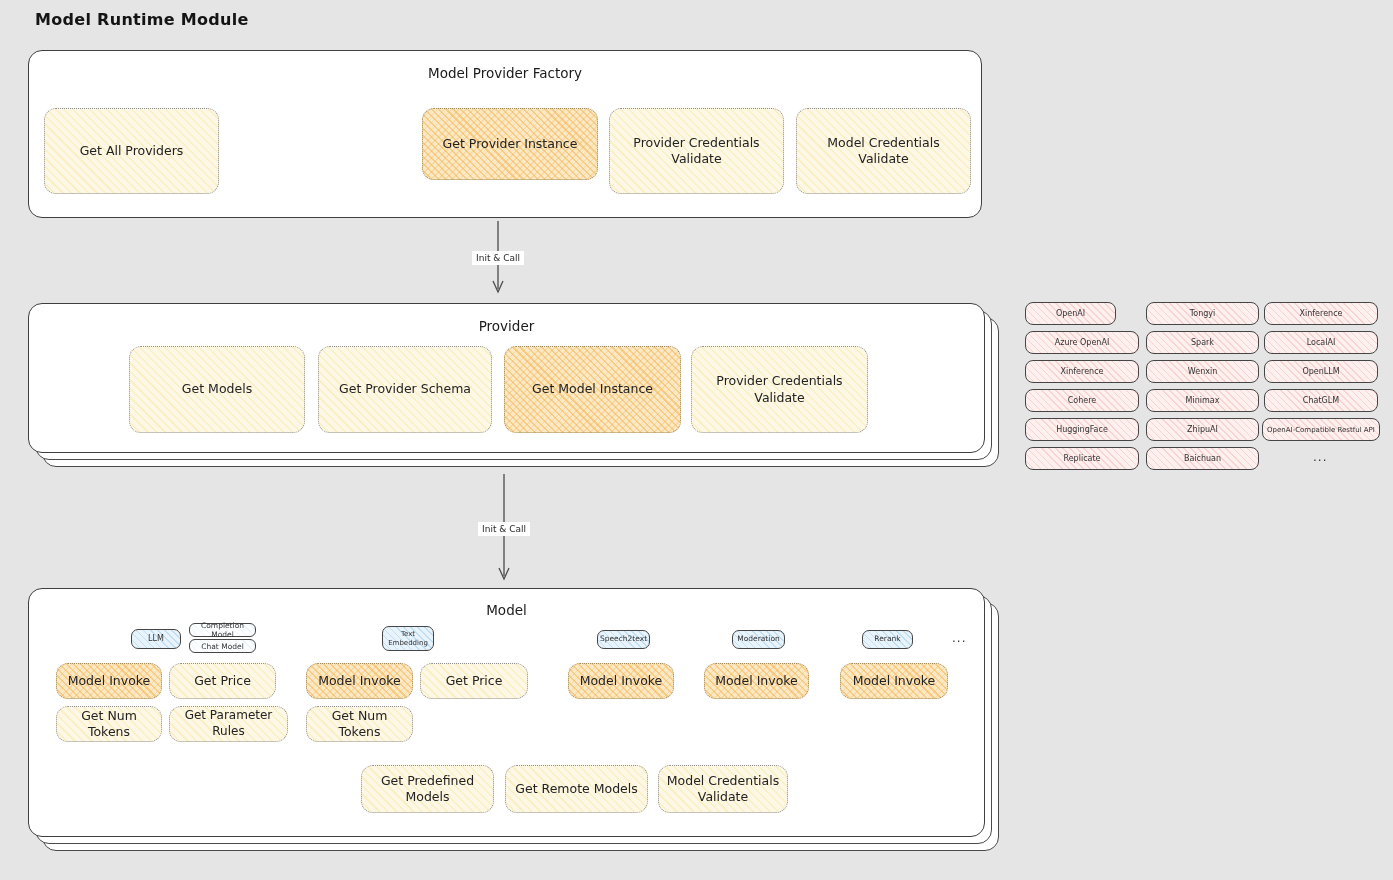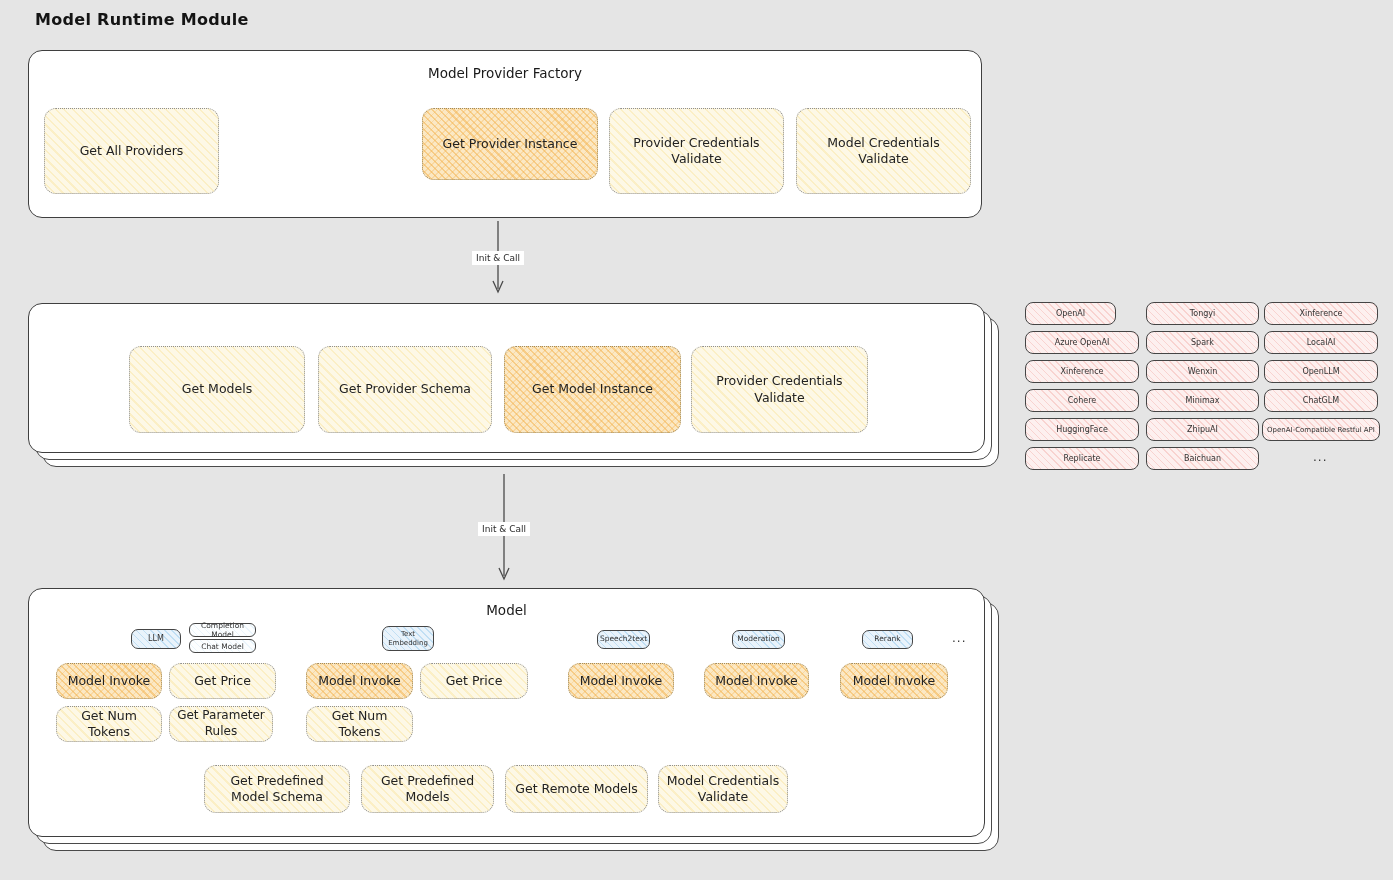--- a/index.html
+++ b/index.html
@@ -95,20 +95,21 @@
 
   <svg class="arrow" style="left:490px;top:221px;" width="16" height="76">
     <line x1="8" y1="0" x2="8" y2="68" stroke="#4a4a4a" stroke-width="1.3"></line>
     <path d="M3,60 L8,71 L13,60" fill="none" stroke="#4a4a4a" stroke-width="1.3"></path>
   </svg>
   <div class="arrow-label" style="left:498px;top:258px;">Init &amp; Call</div>
 
   <div class="layer" style="left:42px;top:317px;width:957px;height:150px;"></div>
   <div class="layer" style="left:35px;top:310px;width:957px;height:150px;"></div>
   <div class="container-box" style="left:28px;top:303px;width:957px;height:150px;">
+    <div class="box-title">Provider</div>
     <div class="fn pale" style="left:100px;top:42px;width:176px;height:87px;">Get Models</div>
     <div class="fn pale" style="left:289px;top:42px;width:174px;height:87px;">Get Provider Schema</div>
     <div class="fn hot" style="left:475px;top:42px;width:177px;height:87px;">Get Model Instance</div>
     <div class="fn pale" style="left:662px;top:42px;width:177px;height:87px;">Provider Credentials Validate</div>
   </div>
 
   <div class="chip" style="left:1025px;top:302px;width:91px;height:23px;">OpenAI</div>
   <div class="chip" style="left:1025px;top:331px;width:114px;height:23px;">Azure OpenAI</div>
   <div class="chip" style="left:1025px;top:360px;width:114px;height:23px;">Xinference</div>
   <div class="chip" style="left:1025px;top:389px;width:114px;height:23px;">Cohere</div>
@@ -145,29 +146,28 @@
     <div class="subtab" style="left:160px;top:50px;width:67px;height:14px;">Chat Model</div>
     <div class="tab" style="left:353px;top:37px;width:52px;height:25px;font-size:7px;">Text Embedding</div>
     <div class="tab" style="left:568px;top:41px;width:53px;height:19px;font-size:7.5px;">Speech2text</div>
     <div class="tab" style="left:703px;top:41px;width:53px;height:19px;font-size:7.5px;">Moderation</div>
     <div class="tab" style="left:833px;top:41px;width:51px;height:19px;font-size:7.5px;">Rerank</div>
     <div class="ellipsis-text" style="left:923px;top:42px;">...</div>
 
     <div class="fn hot" style="left:27px;top:74px;width:106px;height:36px;">Model Invoke</div>
     <div class="fn pale" style="left:140px;top:74px;width:107px;height:36px;">Get Price</div>
     <div class="fn pale" style="left:27px;top:117px;width:106px;height:36px;">Get Num Tokens</div>
-    <div class="fn pale" style="left:140px;top:117px;width:104px;height:36px;font-size:12px;">Get Parameter Rules</div>
+    <div class="fn pale" style="left:140px;top:117px;width:119px;height:36px;font-size:12px;">Get Parameter Rules</div>
 
     <div class="fn hot" style="left:277px;top:74px;width:107px;height:36px;">Model Invoke</div>
     <div class="fn pale" style="left:391px;top:74px;width:108px;height:36px;">Get Price</div>
     <div class="fn pale" style="left:277px;top:117px;width:107px;height:36px;">Get Num Tokens</div>
 
     <div class="fn hot" style="left:539px;top:74px;width:106px;height:36px;">Model Invoke</div>
     <div class="fn hot" style="left:675px;top:74px;width:105px;height:36px;">Model Invoke</div>
     <div class="fn hot" style="left:811px;top:74px;width:108px;height:36px;">Model Invoke</div>
 
-    <div class="fn pale" style="left:175px;top:176px;width:146px;height:48px;">Get Predefined Model Schema</div>
     <div class="fn pale" style="left:332px;top:176px;width:133px;height:48px;">Get Predefined Models</div>
     <div class="fn pale" style="left:476px;top:176px;width:143px;height:48px;">Get Remote Models</div>
     <div class="fn pale" style="left:629px;top:176px;width:130px;height:48px;">Model Credentials Validate</div>
   </div>
 
 </div>
 
 </body></html>

